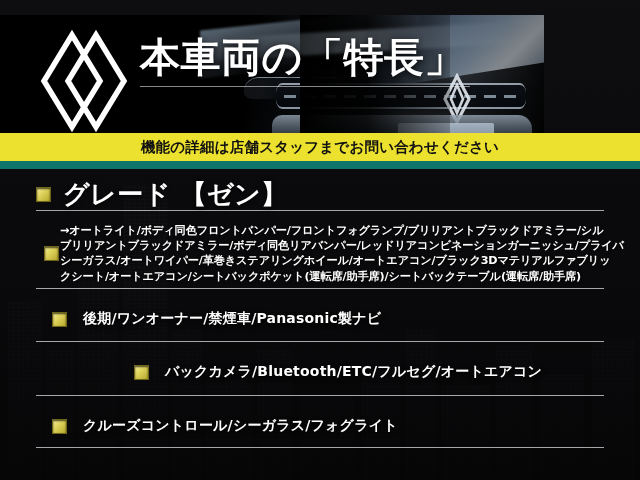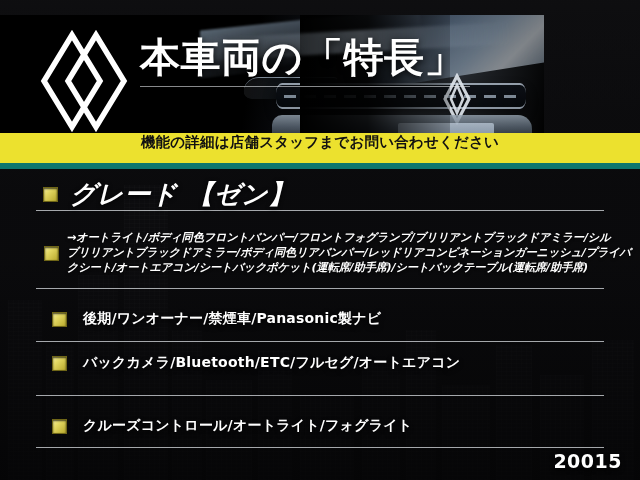--- a/index.html
+++ b/index.html
@@ -108,49 +108,49 @@
   .title-rule { height:1px; background:rgba(225,228,232,.6); margin:6px 0 4px; }
   .subtitle {
     color:#fff; font-size:23px; font-weight:700; text-align:center; letter-spacing:.4px;
     font-family:"DejaVu Sans","Liberation Sans",sans-serif;
     text-shadow:0 2px 5px rgba(0,0,0,.8);
   }
 
   
   .banner {
     position:absolute; left:0; top:133px; width:640px; height:36px;
-    background:#ece12e; display:flex; justify-content:center;
-    border-bottom:6px solid #0f766e;
+    background:#ece12e; display:flex; align-items:center; justify-content:center;
+    border-bottom:8px solid #0f766e;
   }
   .banner-text {
     color:#111; font-size:14.5px; font-weight:700; letter-spacing:.2px;
     font-family:"DejaVu Sans","Liberation Sans",sans-serif; white-space:nowrap;
   }
 
   
   .content { position:absolute; left:0; top:169px; width:640px; height:311px; }
 
   .sep { position:absolute; left:36px; width:568px; height:1px; background:rgba(226,230,234,.72); }
 
   .bullet {
     width:15px; height:15px; flex:0 0 15px;
     background:linear-gradient(135deg,#f3ec9a 0%, #e3d863 35%, #b8a92c 100%);
     border:1px solid #6f6617;
     box-shadow:0 1px 2px rgba(0,0,0,.7) inset;
   }
 
-  .grade-block { position:absolute; left:43px; top:8px; width:580px;font-style:italic; }
+  .grade-block { position:absolute; left:36px; top:8px; width:580px; }
   .grade-head { display:flex; align-items:center; gap:12px; }
   .grade-title {
     color:#fff; font-size:26px; font-weight:700; letter-spacing:.5px;
     font-family:"DejaVu Sans","Liberation Sans",sans-serif;
     text-shadow:0 1px 4px rgba(0,0,0,.9);
   }
   .grade-detail {
-    margin-left:24px; margin-top:18px;
+    margin-left:24px; margin-top:11px;
     color:#fff; font-size:11.2px; line-height:1.36; font-weight:700;
     font-family:"DejaVu Sans","Liberation Sans",sans-serif;
     letter-spacing:-.15px;
     text-shadow:0 1px 3px rgba(0,0,0,.95);
   }
   .grade-detail div { white-space:nowrap; }
 
   .bullet-2 { position:absolute; left:44px; top:77px; }
 
   .row {
@@ -239,37 +239,37 @@
     <div class="sep" style="top:278px;"></div>
 
     <div class="grade-block">
       <div class="grade-head">
         <span class="bullet"></span>
         <span class="grade-title">グレード 【ゼン】</span>
       </div>
       <div class="grade-detail">
         <div>→オートライト/ボディ同色フロントバンパー/フロントフォグランプ/ブリリアントブラックドアミラー/シル</div>
         <div>ブリリアントブラックドアミラー/ボディ同色リアバンパー/レッドリアコンビネーションガーニッシュ/プライバ</div>
+        <div>シーガラス/オートワイパー/革巻きステアリングホイール/オートエアコン/ブラック3Dマテリアルファブリッ</div>
         <div>クシート/オートエアコン/シートバックポケット(運転席/助手席)/シートバックテーブル(運転席/助手席)</div>
       </div>
     </div>
 
     <span class="bullet bullet-2"></span>
 
     <div class="row" style="top:127px;">
       <span class="bullet"></span>
       <span class="row-text">後期/ワンオーナー/禁煙車/Panasonic製ナビ</span>
     </div>
 
-    <div class="row" style="top:171px;">
+    <div class="row" style="top:180px;justify-content:center;">
       <span class="bullet"></span>
       <span class="row-text">バックカメラ/Bluetooth/ETC/フルセグ/オートエアコン</span>
     </div>
 
     <div class="row" style="top:234px;">
       <span class="bullet"></span>
-      <span class="row-text">クルーズコントロール/オートライト/フォグライト</span>
-    </div>
-
-    <div class="stock-no">20015</div>
+      <span class="row-text">クルーズコントロール/シーガラス/フォグライト</span>
+    </div>
+
   </div>
 
 </div>
 
 </body></html>

